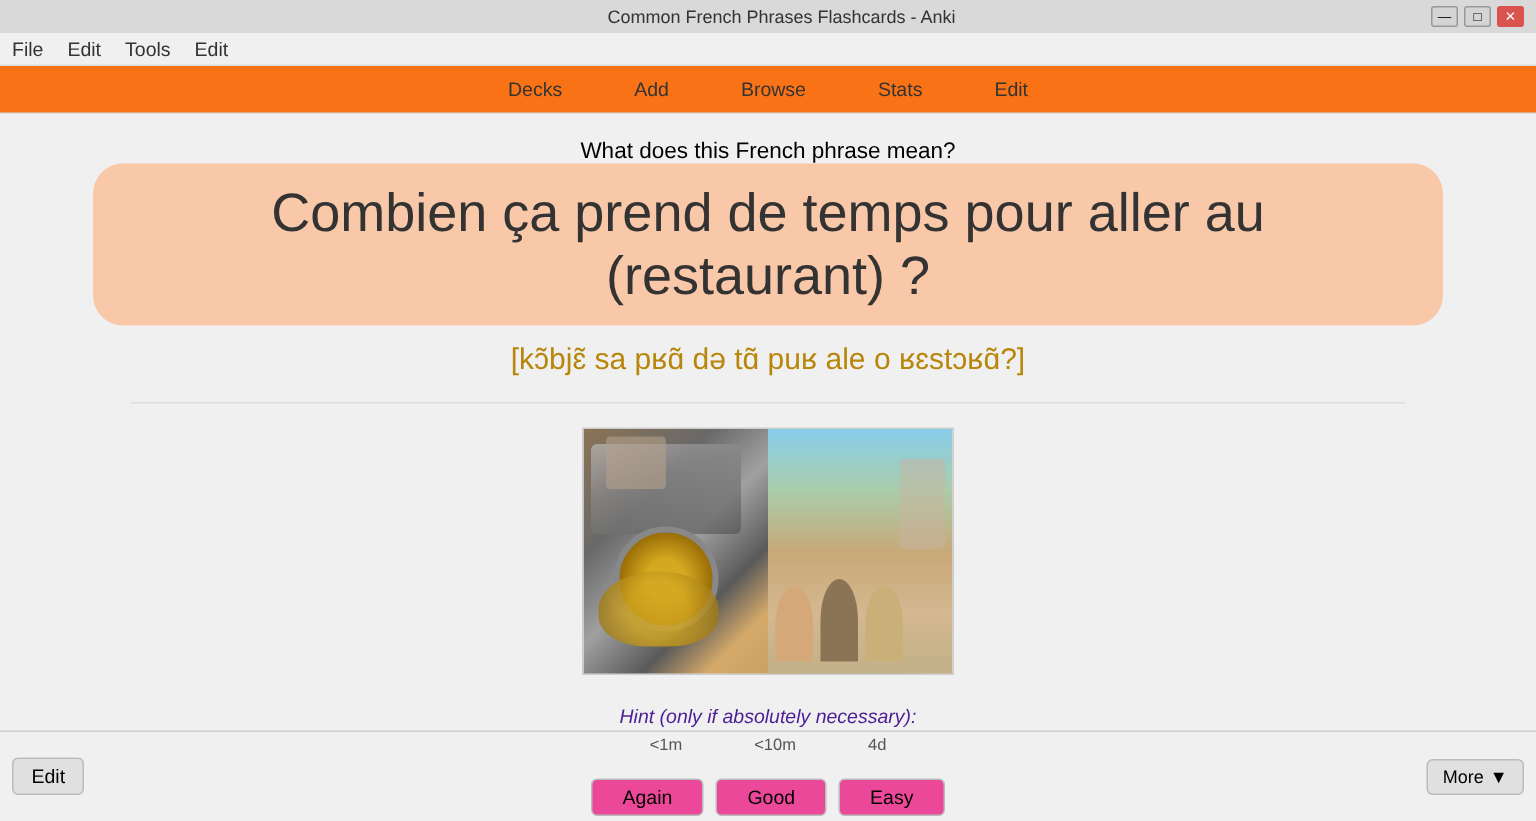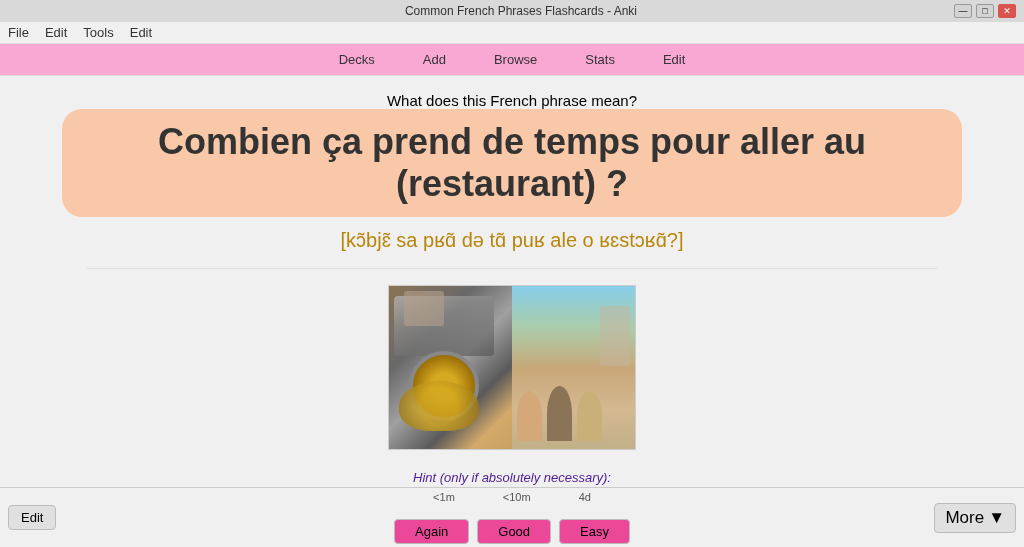--- a/index.html
+++ b/index.html
@@ -60,21 +60,21 @@
       border-bottom: 1px solid #ddd;
     }
     .menu-item {
       font-size: 13px;
       color: #333;
       cursor: pointer;
     }
 
     
     .nav-bar {
-      background: #f9a8d4;
+      background: #f97316;
       height: 32px;
       display: flex;
       align-items: center;
       justify-content: center;
       gap: 32px;
       flex-shrink: 0;
       border-bottom: 1px solid #ddd;
     }
     .nav-item {
       font-size: 13px;
@@ -112,21 +112,21 @@
       background: #f9c8a8;
       border-radius: 20px;
       padding: 12px 30px;
       margin-bottom: 12px;
       max-width: 900px;
       text-align: center;
     }
     .french-phrase {
       font-size: 36px;
       color: #333;
-      font-weight: bold;
+      font-weight: normal;
     }
 
     .phonetic {
       font-size: 20px;
       color: #b8860b;
       margin-bottom: 16px;
       text-align: center;
     }
 
     .divider {
@@ -232,21 +232,21 @@
       width: 80px;
       display: flex;
       justify-content: flex-end;
     }
 
     .more-btn {
       background: #e0e0e0;
       border: 1px solid #bbb;
       border-radius: 4px;
       padding: 4px 10px;
-      font-size: 17px;
+      font-size: 12px;
       cursor: pointer;
       display: flex;
       align-items: center;
       gap: 4px;
     }
 
     .edit-btn {
       background: #e0e0e0;
       border: 1px solid #bbb;
       border-radius: 4px;

